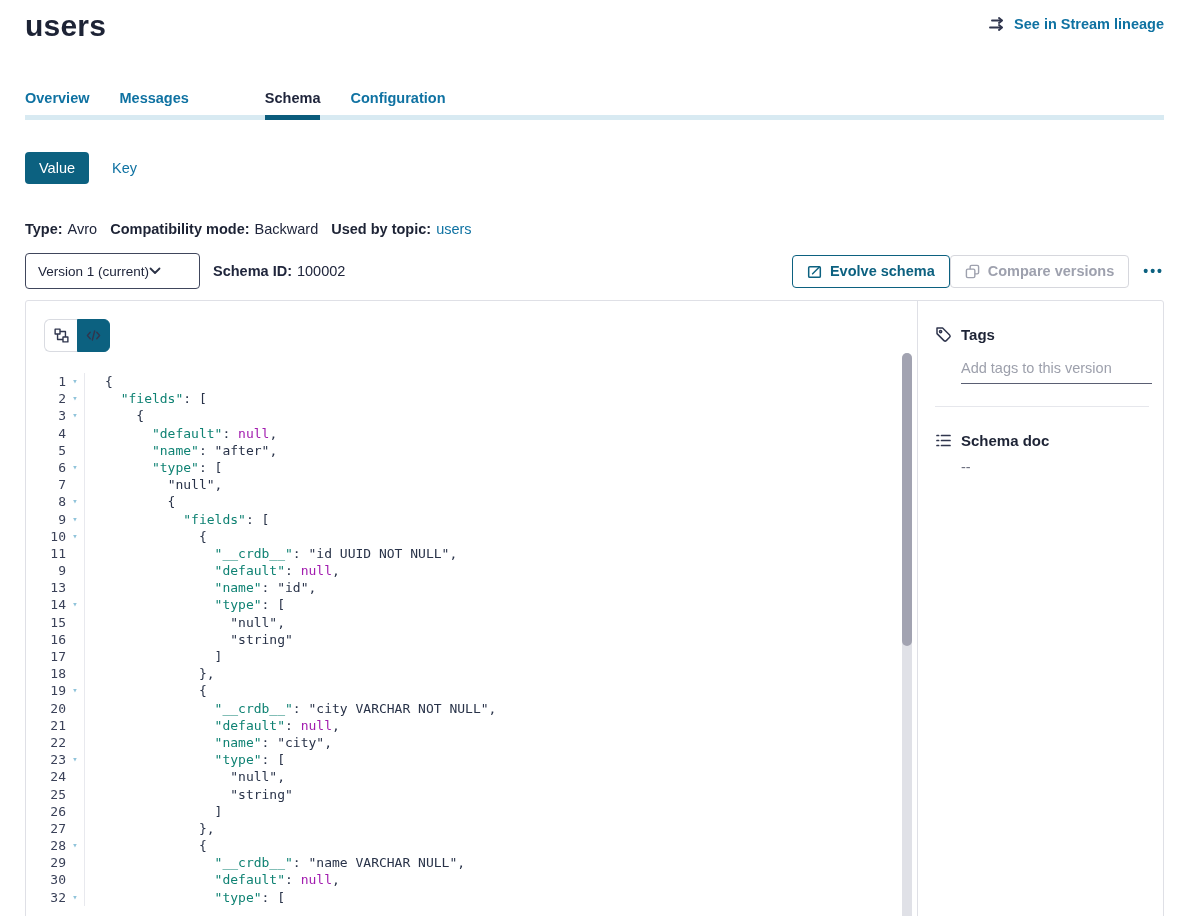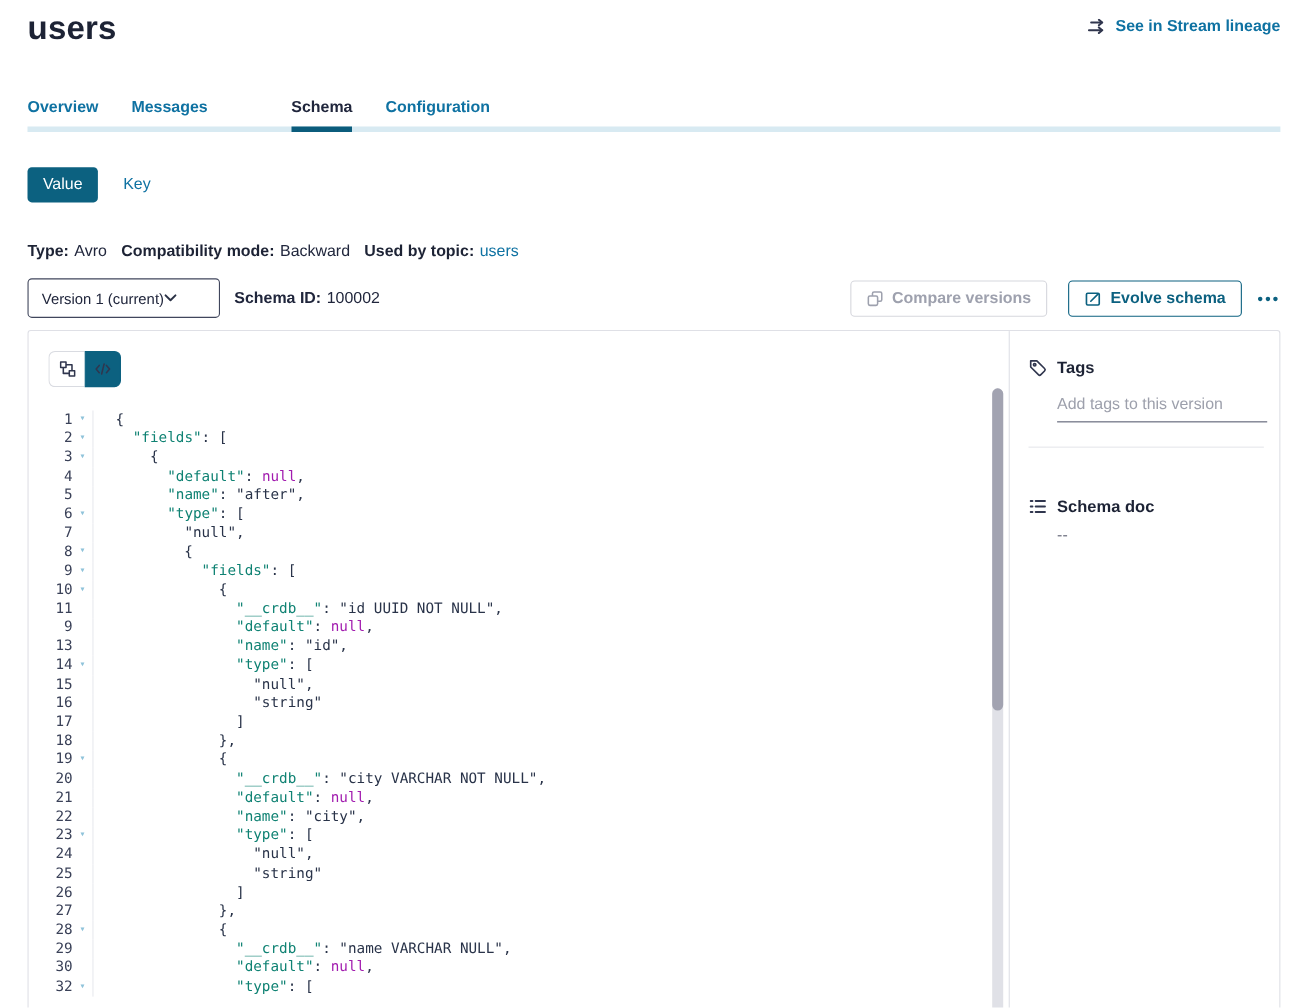--- a/index.html
+++ b/index.html
@@ -63,21 +63,21 @@
   .sb-track { position:absolute; top:52px; bottom:0; right:5px; width:10px; background:#e0e1e7; border-radius:6px; }
   .sb-thumb { position:absolute; top:0; left:0; width:10px; height:293px; background:#a2a3b1; border-radius:6px; cursor:grab; }
 
   
   .sidebar { width:245px; padding:25px 14px 0 17px; flex:none; }
   .sb-head { display:flex; align-items:center; gap:9px; font-size:15px; font-weight:bold; color:#1d2335; }
   .sb-icon { color:#30364e; display:flex; }
   .tags-input { display:block; margin:17px 0 0 26px; width:191px; border:none; border-bottom:1px solid #5a5f73; padding:0 0 7px; font-size:14.5px; font-family:inherit; color:#20263c; outline:none; background:transparent; }
   .tags-input::placeholder { color:#9da0ac; }
   .sb-divider { height:1px; background:#e6e7ec; margin-top:22px; }
-  .sec-doc { margin-top:45px; }
+  .sec-doc { margin-top:25px; }
   .sec-date { margin-top:25px; }
   .sb-value { margin:10px 0 0 26px; font-size:14.5px; color:#3d4356; }
   .sb-value.muted { color:#6e7180; }
 </style>
 </head>
 <body>
 
 <div class="page">
 
   <div class="hdr">
@@ -132,37 +132,37 @@
         <svg width="12" height="8" viewBox="0 0 12 8" fill="none" stroke="#2b3246" stroke-width="1.8" stroke-linecap="round" stroke-linejoin="round">
             <path d="M1.5 1.5 L6 6 L10.5 1.5"></path>
           </svg>
       </span>
     </div>
     <span class="schema-id">
       <b>Schema ID:</b>
       <span>100002</span>
     </span>
     <span class="flex-spacer"></span>
+    <button class="btn btn-evolve">
+      <span class="sb-icon">
+        <svg width="15" height="15" viewBox="0 0 16 16" fill="none" stroke="#0c6180" stroke-width="1.6" stroke-linecap="round" stroke-linejoin="round">
+          <rect x="1.8" y="2.8" width="12.4" height="11.4" rx="1.2"></rect>
+          <path d="M6 10.5 L13.2 3.3"></path>
+        </svg>
+      </span>
+      <span>Evolve schema</span>
+    </button>
     <button class="btn btn-compare">
       <span class="sb-icon">
         <svg width="15" height="15" viewBox="0 0 16 16" fill="none" stroke="#9ea1ae" stroke-width="1.5" stroke-linejoin="round">
           <rect x="5.5" y="1.5" width="9" height="9" rx="1.5"></rect>
             <rect x="1.5" y="5.5" width="9" height="9" rx="1.5" fill="#fff"></rect>
         </svg>
       </span>
       <span>Compare versions</span>
-    </button>
-    <button class="btn btn-evolve">
-      <span class="sb-icon">
-        <svg width="15" height="15" viewBox="0 0 16 16" fill="none" stroke="#0c6180" stroke-width="1.6" stroke-linecap="round" stroke-linejoin="round">
-          <rect x="1.8" y="2.8" width="12.4" height="11.4" rx="1.2"></rect>
-          <path d="M6 10.5 L13.2 3.3"></path>
-        </svg>
-      </span>
-      <span>Evolve schema</span>
     </button>
     <span class="dots">•••</span>
   </div>
 
   <div class="main">
 
     <section class="code-panel">
       <div class="toolbar">
         <div class="tbtn first">
           <span class="sb-icon">

